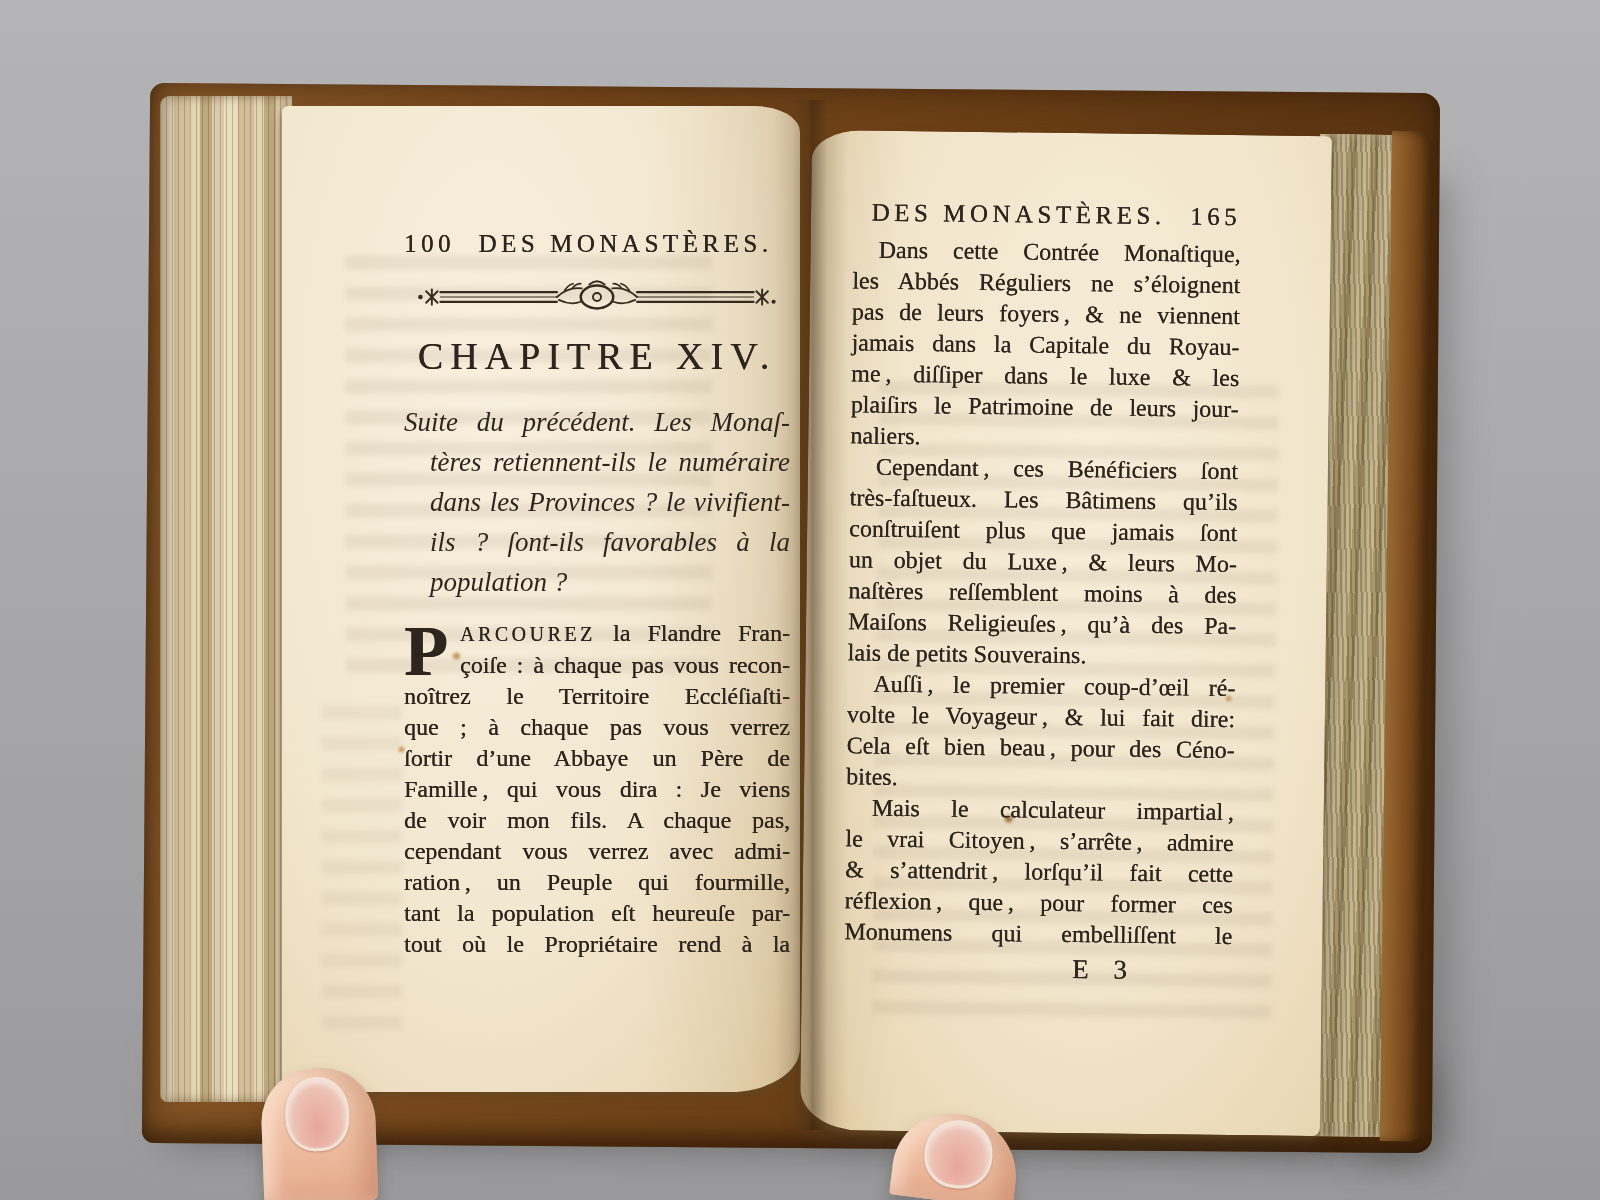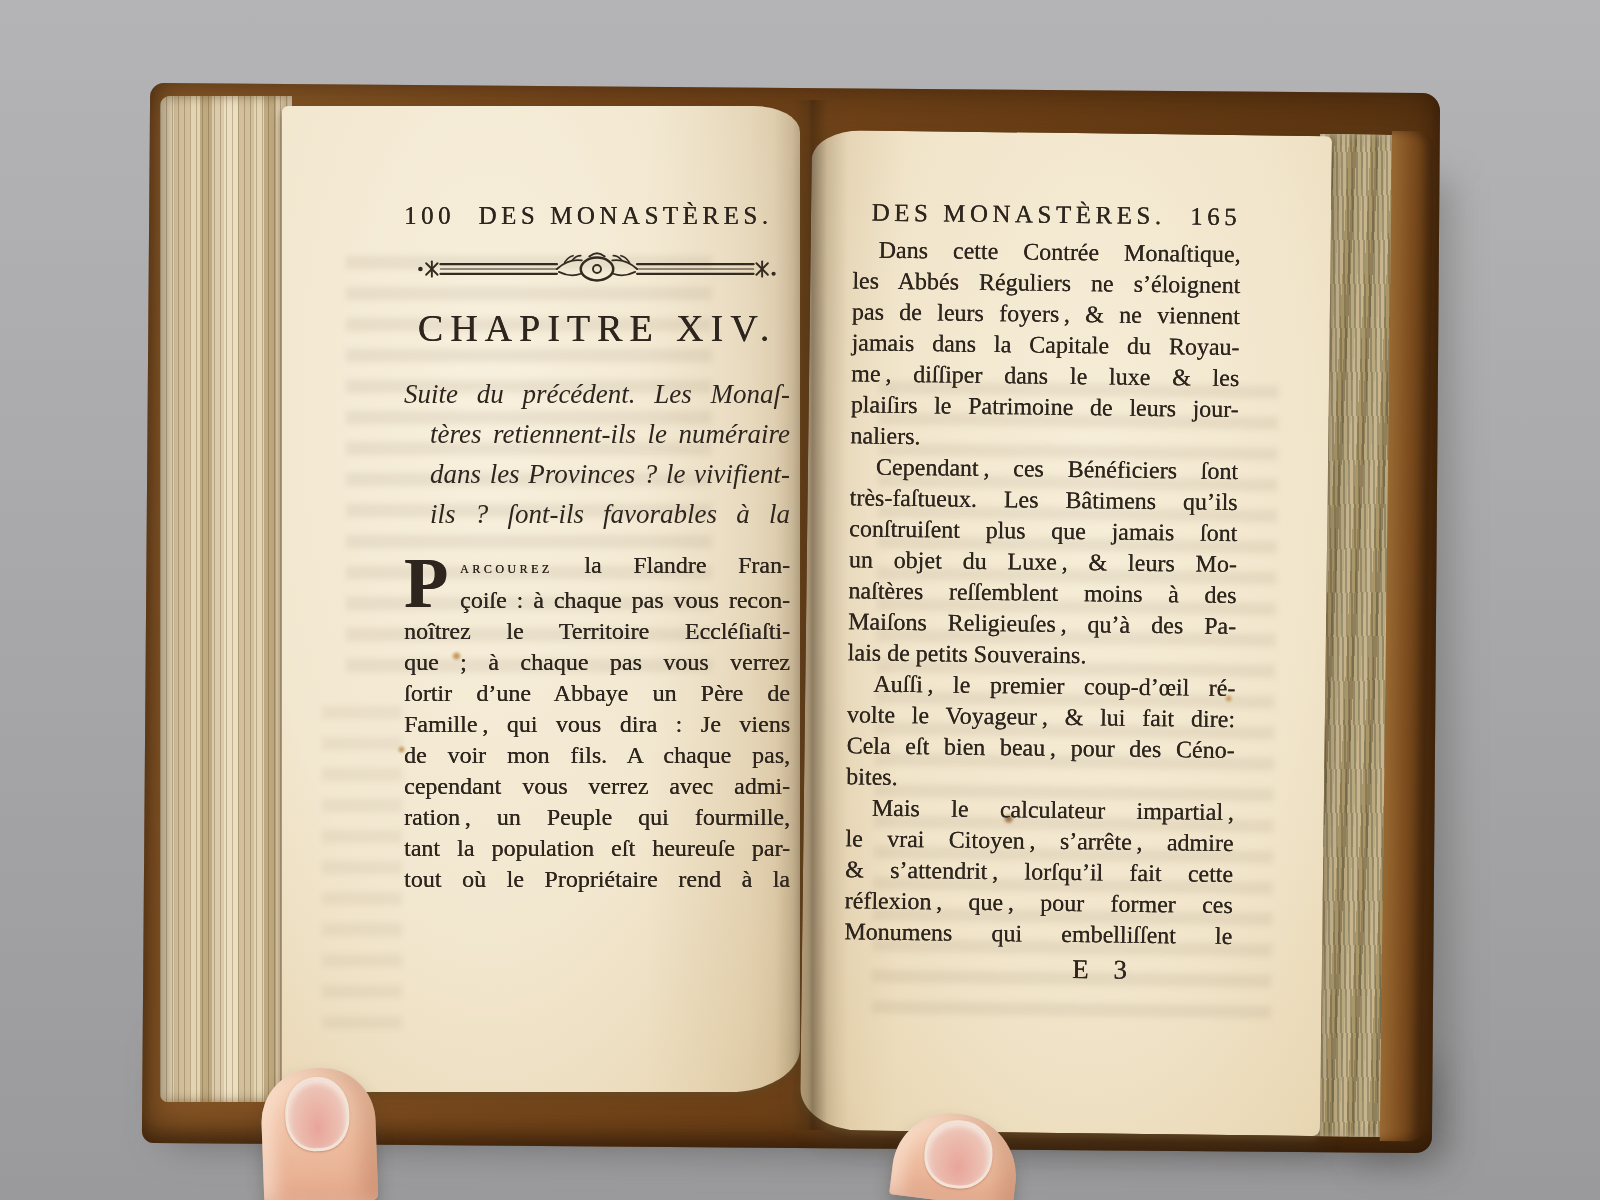--- a/index.html
+++ b/index.html
@@ -60,37 +60,37 @@
   .g-l2{left:40px;top:600px;width:80px;height:330px;opacity:.8;}
   .g-r1{left:70px;top:250px;width:400px;height:640px;}
   .fox{position:absolute;border-radius:50%;filter:blur(1px);z-index:2;}
   
   .page-text{position:relative;z-index:3;height:100%;}
   .lp-text{padding:96px 10px 0 122px;}
   .rp-text{padding:68px 90px 0 42px;}
   .hdr{display:flex;align-items:baseline;font-size:25px;letter-spacing:4.5px;
     text-shadow:0.25px 0 0 currentColor;}
   .hdr .runtitle{margin:0 auto;}
-  .hdr-l .pagenum{margin-right:6px;}
+  .hdr-l .pagenum{margin-right:6px;margin-top:28px;}
   .hdr-r .pagenum{margin-left:6px;}
   .ornament{display:block;margin:18px auto 0;width:372px;height:42px;}
   .chapter-title{margin-top:16px;text-align:center;font-size:38px;letter-spacing:7px;
     text-shadow:0.3px 0 0 currentColor;white-space:nowrap;}
   .epigraph{margin-top:24px;font-style:italic;font-size:27px;}
   .ep-line{line-height:40px;text-align:justify;text-align-last:justify;}
   .ep-ind{margin-left:26px;}
   .ep-last{text-align-last:left;}
   .pbody{margin-top:16px;font-size:24px;}
   .b-line{line-height:31px;text-align:justify;text-align-last:justify;
     text-shadow:0.25px 0 0 currentColor;}
   .b-last{text-align-last:left;}
   .ind{text-indent:26px;}
   .dropcap{float:left;width:48px;height:60px;margin:3px 8px 0 0;
     font-size:72px;line-height:60px;font-weight:bold;text-shadow:0.4px 0 0 currentColor;}
-  .firstword{font-size:12px;letter-spacing:3.5px;}
+  .firstword{font-size:20px;letter-spacing:3.5px;}
   .signature{margin-top:4px;padding-right:96px;text-align:right;font-size:27px;letter-spacing:9px;
     text-shadow:0.25px 0 0 currentColor;}
   
   .finger{position:absolute;z-index:20;
     background:linear-gradient(180deg,#f6d3ba 0%,#eebda0 55%,#e5a98c 100%);
     box-shadow:inset -16px 0 20px rgba(175,110,80,0.38), inset 12px 0 16px rgba(255,238,224,0.55),
       0 10px 16px rgba(60,56,52,0.35);}
   .finger-left{left:262px;top:1068px;width:114px;height:134px;border-radius:54px 54px 6px 6px;transform:rotate(-2deg);}
   .finger-right{left:894px;top:1114px;width:124px;height:88px;border-radius:58px 62px 4px 4px;transform:rotate(7deg);}
   .nail{position:absolute;border:3px solid #f2e3d7;
@@ -149,20 +149,21 @@
         <circle cx="375" cy="27" r="2.2" fill="#342b20" stroke="none"></circle>
       </svg>
 
       <div class="chapter-title">CHAPITRE XIV.</div>
 
       <div class="epigraph">
         <div class="ep-line">Suite du précédent. Les Monaſ-</div>
         <div class="ep-line ep-ind">tères retiennent-ils le numéraire</div>
         <div class="ep-line ep-ind">dans les Provinces ? le vivifient-</div>
         <div class="ep-line ep-ind">ils ? ſont-ils favorables à la</div>
+        <div class="ep-line ep-ind ep-last">population ?</div>
       </div>
 
       <div class="pbody">
         <div class="dropcap">P</div>
         <div class="b-line"><span class="firstword">ARCOUREZ</span><span> la Flandre Fran-</span></div>
         <div class="b-line">çoiſe : à chaque pas vous recon-</div>
         <div class="b-line">noîtrez le Territoire Eccléſiaſti-</div>
         <div class="b-line">que ; à chaque pas vous verrez</div>
         <div class="b-line">ſortir d’une Abbaye un Père de</div>
         <div class="b-line">Famille , qui vous dira : Je viens</div>

